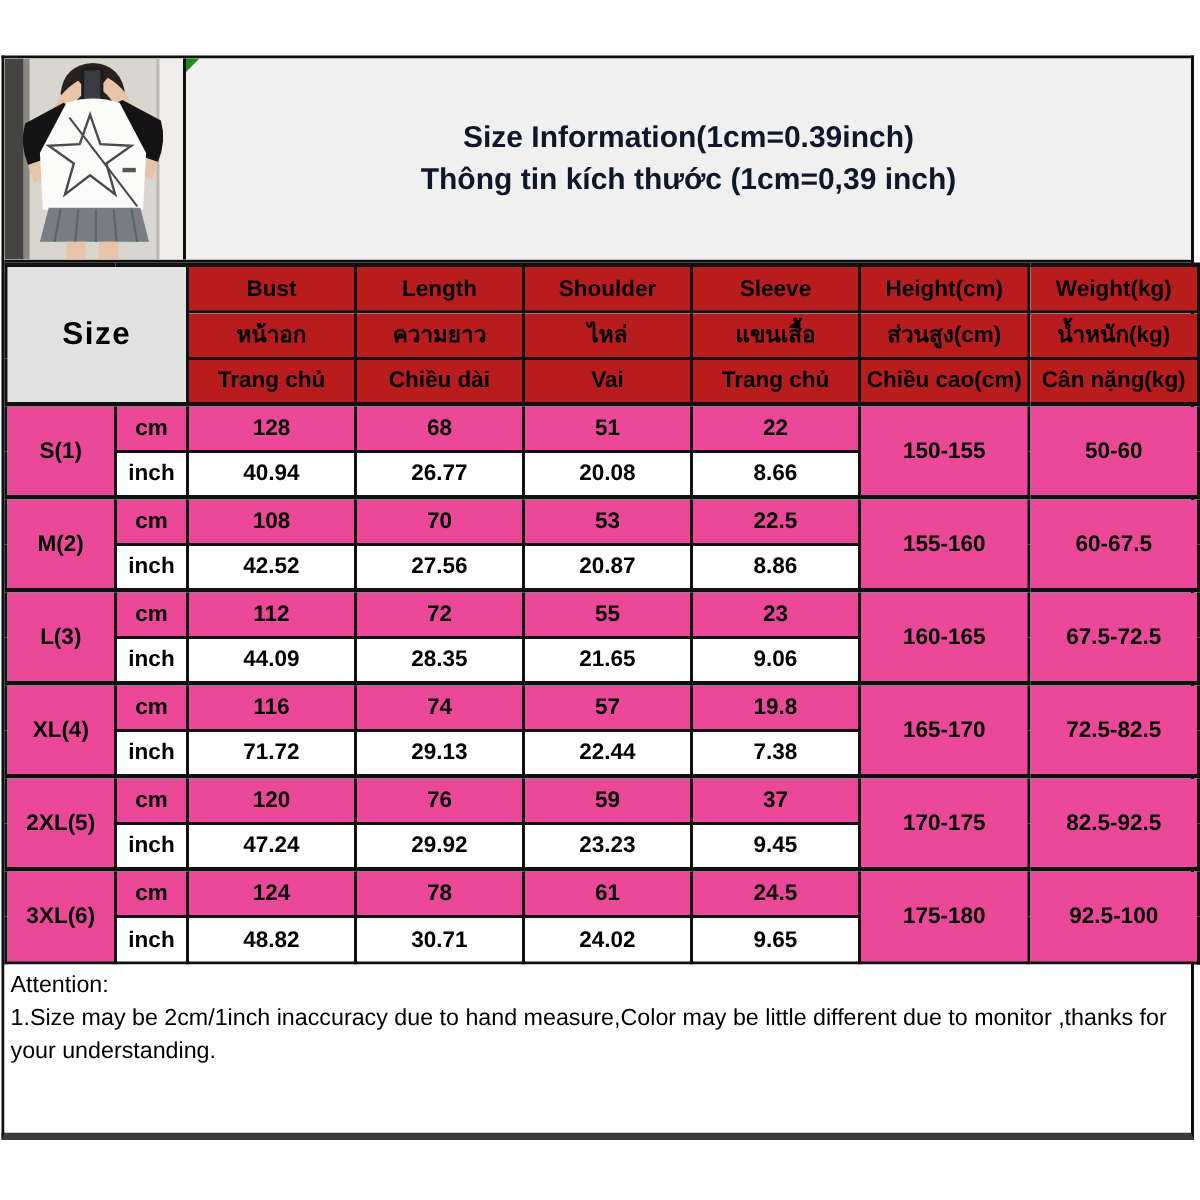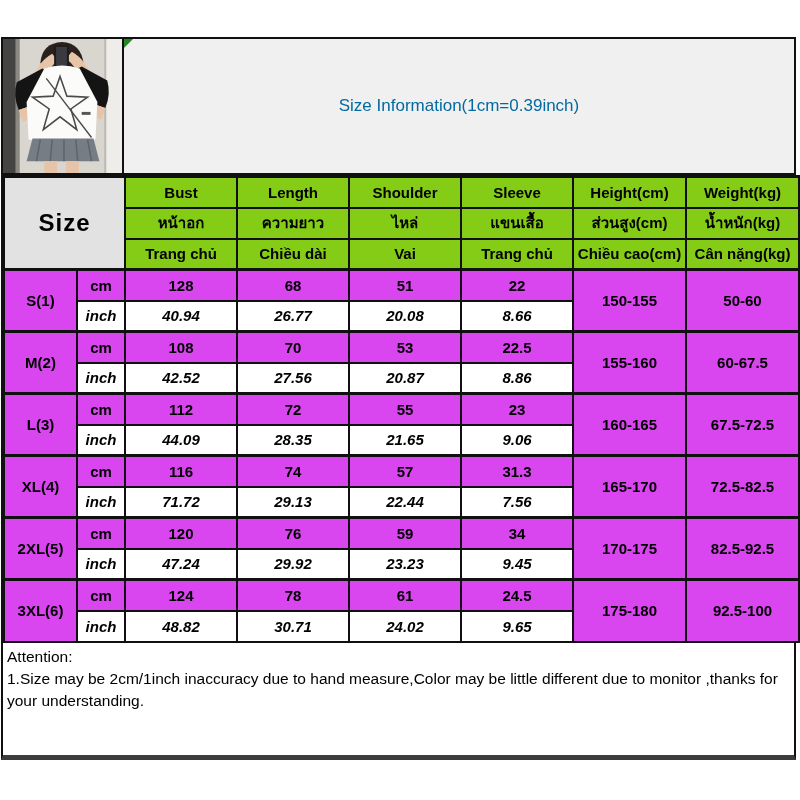--- a/index.html
+++ b/index.html
@@ -7,34 +7,34 @@
     font-family:"Liberation Sans","DejaVu Sans",sans-serif; }
   .sheet { position:absolute; left:1px; top:37px; width:795px;
     border:2px solid #101010; border-bottom:5px solid #3c3c3c; background:#ffffff; }
 
   
   .top-band { display:flex; height:136px; border-bottom:2px solid #101010; }
   .photo-cell { width:121px; flex:0 0 121px; border-right:2px solid #101010; background:#d9d6d1; }
   .photo-cell svg { display:block; width:100%; height:100%; }
   .title-cell { flex:1; background:#f0f0f0; position:relative;
     display:flex; flex-direction:column; justify-content:center; align-items:center; }
-  .title-cell .t-line { font-weight:normal; font-size:17px; line-height:28px; color:#0369a1; text-align:center; }
+  .title-cell .t-line { font-weight:bold; font-size:20px; line-height:28px; color:#0f172a; text-align:center; }
   .corner-flag { position:absolute; left:0; top:0; width:0; height:0;
     border-top:9px solid #1f8a1f; border-right:9px solid transparent; }
 
   
   table { width:100%; border-collapse:collapse; table-layout:fixed; }
   th, td { border:2px solid #101010; text-align:center; vertical-align:middle;
     font-weight:bold; font-size:15px; color:#000; height:31px; padding:0 2px; overflow:hidden; }
-  thead th { background:#84cc16; }
-  th.size-head { font-size:24px; letter-spacing:1px; background:#e2e2e2; }
+  thead th { background:#b91c1c; }
+  th.size-head { font-size:21px; letter-spacing:1px; background:#e2e2e2; }
   tr.group-first th, tr.group-first td { border-top-width:3px; }
   td.size-cell { background:#e2e2e2; }
-  tr.row-cm td { background:#d946ef; }
-  tr.row-inch td { background:#ffffff;font-style:italic; }
+  tr.row-cm td { background:#ec4899; }
+  tr.row-inch td { background:#ffffff; }
   td.range-cell { background:#ededed;margin-left:28px; }
 
   
   .attention { background:#ffffff; padding:3px 12px 8px 4px; min-height:112px; }
   .attention div { font-size:15.5px; line-height:22px; font-weight:normal; color:#000; }
 </style>
 </head>
 <body>
 
 <div class="sheet">
@@ -71,20 +71,21 @@
         <path d="M30 101 L92 101 L98 124 L24 124 Z" fill="#767d84"></path>
         <path d="M38 102 L34 124 M50 102 L48 124 M62 102 L62 124 M74 102 L76 124 M86 102 L90 124" stroke="#5c636a" stroke-width="1.5" fill="none"></path>
 
         <rect x="42" y="124" width="13" height="12" fill="#e7c3a8"></rect>
         <rect x="64" y="124" width="13" height="12" fill="#e7c3a8"></rect>
       </svg>
     </div>
     <div class="title-cell">
       <span class="corner-flag"></span>
       <div class="t-line">Size Information(1cm=0.39inch)</div>
+      <div class="t-line">Thông tin kích thước (1cm=0,39 inch)</div>
     </div>
   </div>
 
   <table id="size-table">
     <colgroup>
       <col style="width:73px">
         <col style="width:48px">
       <col style="width:112px">
         <col style="width:112px">
         <col style="width:112px">
@@ -170,38 +171,38 @@
           <td>28.35</td>
           <td>21.65</td>
           <td>9.06</td>
         </tr>
         <tr class="row-cm group-first">
           <td class="size-cell" rowspan="2">XL(4)</td>
           <td>cm</td>
           <td>116</td>
           <td>74</td>
           <td>57</td>
-          <td>31.3</td>
+          <td>19.8</td>
           <td class="range-cell" rowspan="2">165-170</td>
           <td class="range-cell" rowspan="2">72.5-82.5</td>
         </tr>
         <tr class="row-inch">
           <td>inch</td>
           <td>71.72</td>
           <td>29.13</td>
           <td>22.44</td>
-          <td>7.56</td>
+          <td>7.38</td>
         </tr>
         <tr class="row-cm group-first">
           <td class="size-cell" rowspan="2">2XL(5)</td>
           <td>cm</td>
           <td>120</td>
           <td>76</td>
           <td>59</td>
-          <td>34</td>
+          <td>37</td>
           <td class="range-cell" rowspan="2">170-175</td>
           <td class="range-cell" rowspan="2">82.5-92.5</td>
         </tr>
         <tr class="row-inch">
           <td>inch</td>
           <td>47.24</td>
           <td>29.92</td>
           <td>23.23</td>
           <td>9.45</td>
         </tr>

